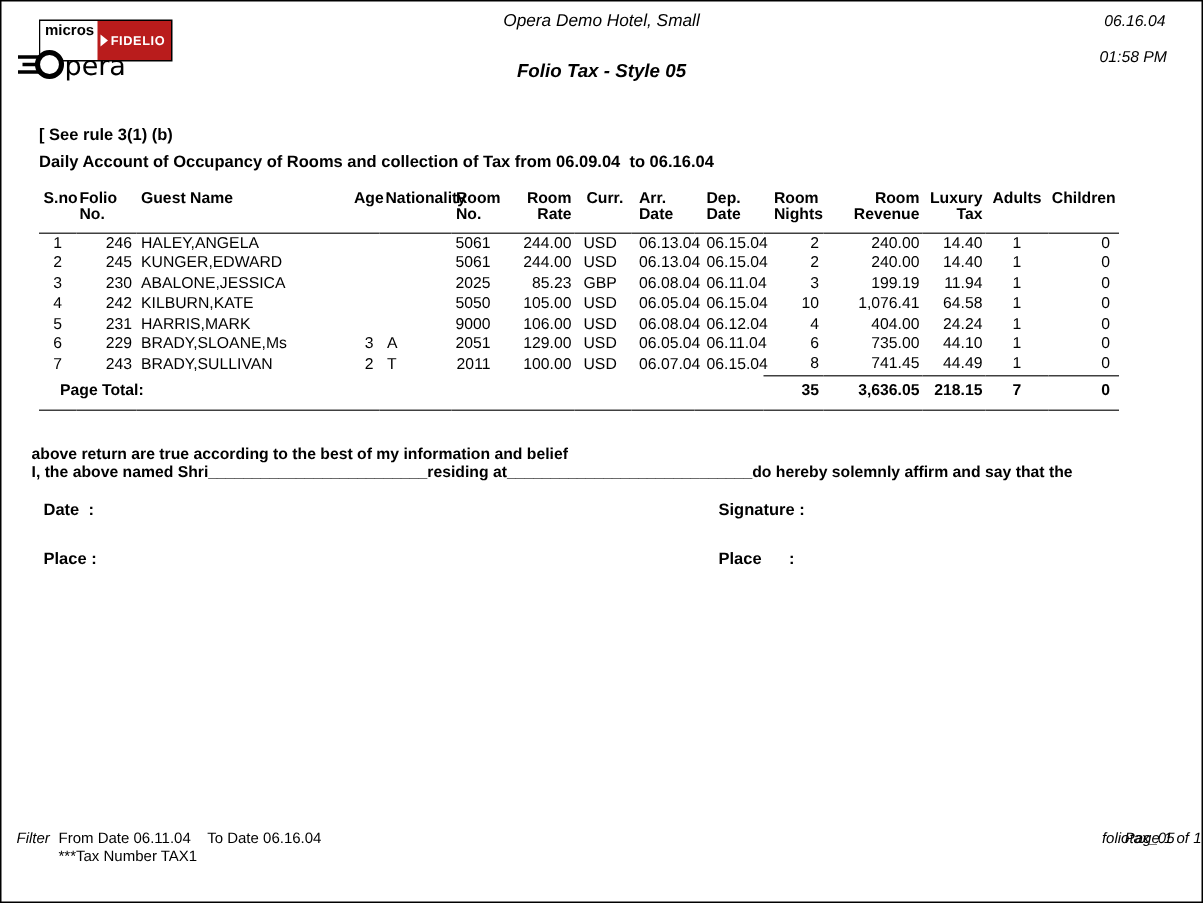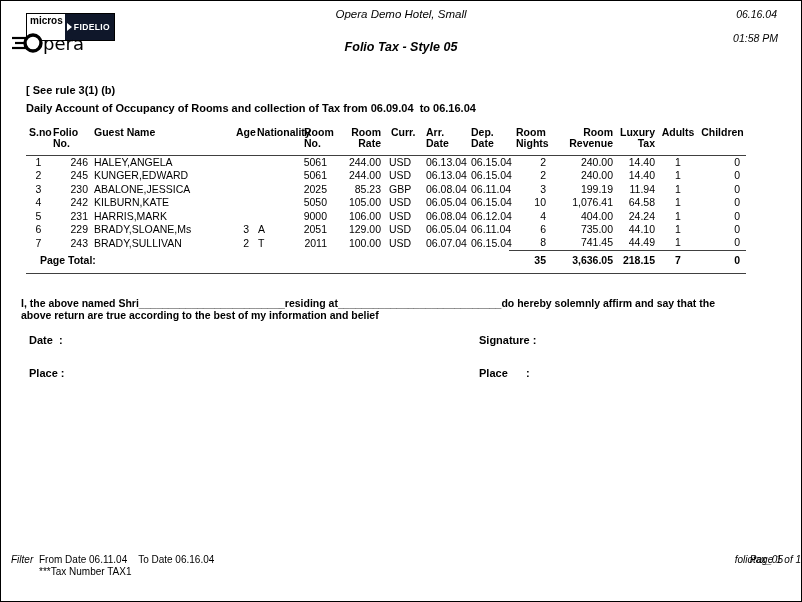--- a/index.html
+++ b/index.html
@@ -14,21 +14,21 @@
     overflow:hidden;
   }
   
   .logo-mf {
     position:absolute; left:25px; top:12px;
     display:inline-flex; align-items:stretch;
     border:1px solid #000; height:28px;
     font-weight:bold; line-height:14px;
   }
   .logo-mf .micros { background:#fff; color:#000; font-size:10px; padding:0 2px 0 3px; }
-  .logo-mf .fidelio-box { background:#0f172a; color:#fff; font-size:8.5px; letter-spacing:.4px;
+  .logo-mf .fidelio-box { background:#b91c1c; color:#fff; font-size:8.5px; letter-spacing:.4px;
     display:flex; align-items:center; padding:0 4px 0 2px; }
   .logo-mf .arrow { width:0; height:0; border-left:5px solid #fff;
     border-top:4px solid transparent; border-bottom:4px solid transparent; margin-right:2px; }
   .logo-opera { position:absolute; left:11px; top:29px; }
   .hotel-name { position:absolute; left:0; right:0; top:7px; text-align:center;
     font-style:italic; font-size:11.5px; }
   .report-date { position:absolute; right:24px; top:7px; font-style:italic; font-size:10.5px; }
   .report-time { position:absolute; right:23px; top:31px; font-style:italic; font-size:10.5px; }
   .report-title { position:absolute; left:0; right:0; top:39px; text-align:center;
     font-style:italic; font-weight:bold; font-size:12.5px; }
@@ -303,22 +303,22 @@
         <td class="col-nights t-top">35</td>
         <td class="col-revenue t-top">3,636.05</td>
         <td class="col-tax t-top">218.15</td>
         <td class="col-adults t-top">7</td>
         <td class="col-children t-top">0</td>
       </tr>
     </tbody>
   </table>
 
   <div class="affirm">
+    <div>above return are true according to the best of my information and belief</div>
     <div>I, the above named Shri_________________________residing at____________________________do hereby solemnly affirm and say that the</div>
-    <div>above return are true according to the best of my information and belief</div>
   </div>
 
   <div class="sig-label lbl-date">Date  :</div>
   <div class="sig-label lbl-signature">Signature :</div>
   <div class="sig-label lbl-place">Place :</div>
   <div class="sig-label lbl-name">Place      :</div>
 
   <div class="footer-filter">Filter</div>
   <div class="footer-fromto">From Date 06.11.04    To Date 06.16.04</div>
   <div class="footer-taxnum">***Tax Number TAX1</div>

